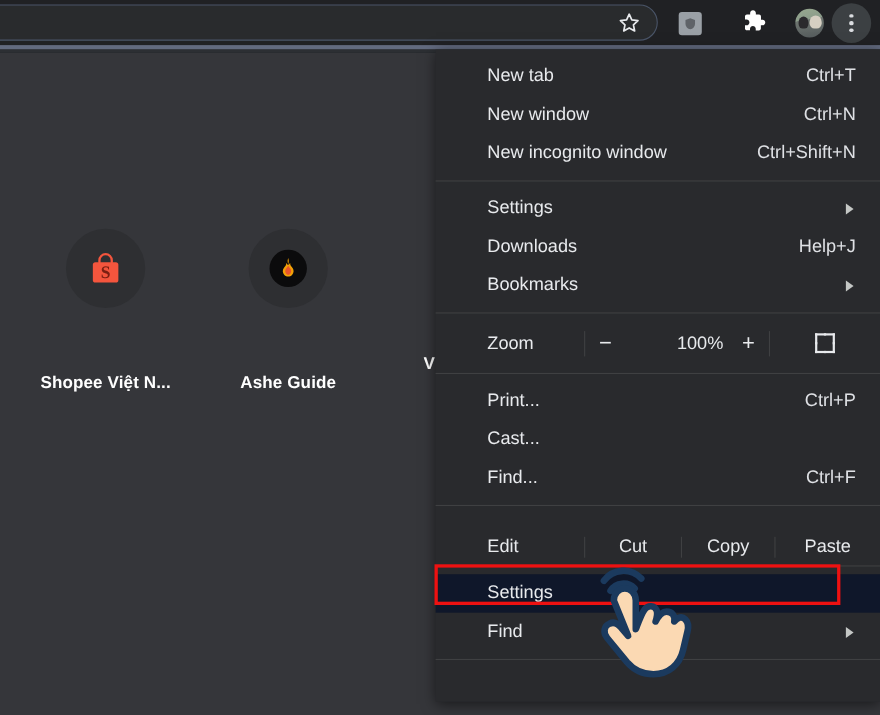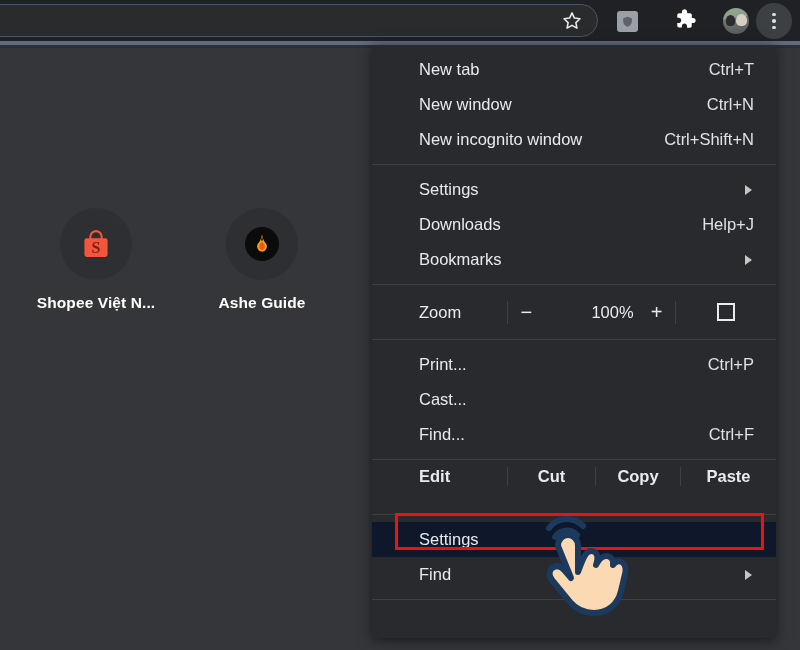--- a/index.html
+++ b/index.html
@@ -151,20 +151,21 @@
     display: flex;
     align-items: center;
     justify-content: center;
   }
   .sc-label {
     color: #ffffff;
     font-size: 15.5px;
     font-weight: bold;
     white-space: nowrap;
     letter-spacing: .1px;
+    margin-top: 46px;
   }
   .shopee-bag {
     width: 34px; height: 34px;
     position: relative;
   }
   .ashe-badge {
     width: 34px; height: 34px;
     border-radius: 50%;
     background: #0b0b0c;
     display: flex; align-items: center; justify-content: center;
@@ -177,21 +178,21 @@
     font-size: 15.5px;
     font-weight: bold;
     overflow: hidden;
     width: 11px;
     white-space: nowrap;
   }
 
   
   .chrome-menu {
     position: absolute;
-    left: 372px;
+    left: 396px;
     top: 45px;
     width: 404px;
     height: 593px;
     background: #292a2d;
     box-shadow: 0 2px 12px rgba(0,0,0,.55);
     z-index: 5;
     font-size: 16.5px;
     color: #e8eaed;
   }
   .menu-group { position: relative; }
@@ -268,22 +269,21 @@
   }
   .fs-icon i:nth-child(1){ left:0; top:0; border-right:none; border-bottom:none;}
   .fs-icon i:nth-child(2){ right:0; top:0; border-left:none; border-bottom:none;}
   .fs-icon i:nth-child(3){ left:0; bottom:0; border-right:none; border-top:none;}
   .fs-icon i:nth-child(4){ right:0; bottom:0; border-left:none; border-top:none;}
 
   
   .edit-row {
     display: flex;
     height: 40px;
-    align-items: flex-start;
-    font-weight: bold;
+    align-items: flex-end;
   }
   .edit-label {
     width: 135px;
     display: flex; align-items: center;
     padding-left: 47px;
     box-sizing: border-box;
   }
   .edit-cell {
     display: flex; align-items: center; justify-content: center;
     border-left: 1px solid #3f4042;

